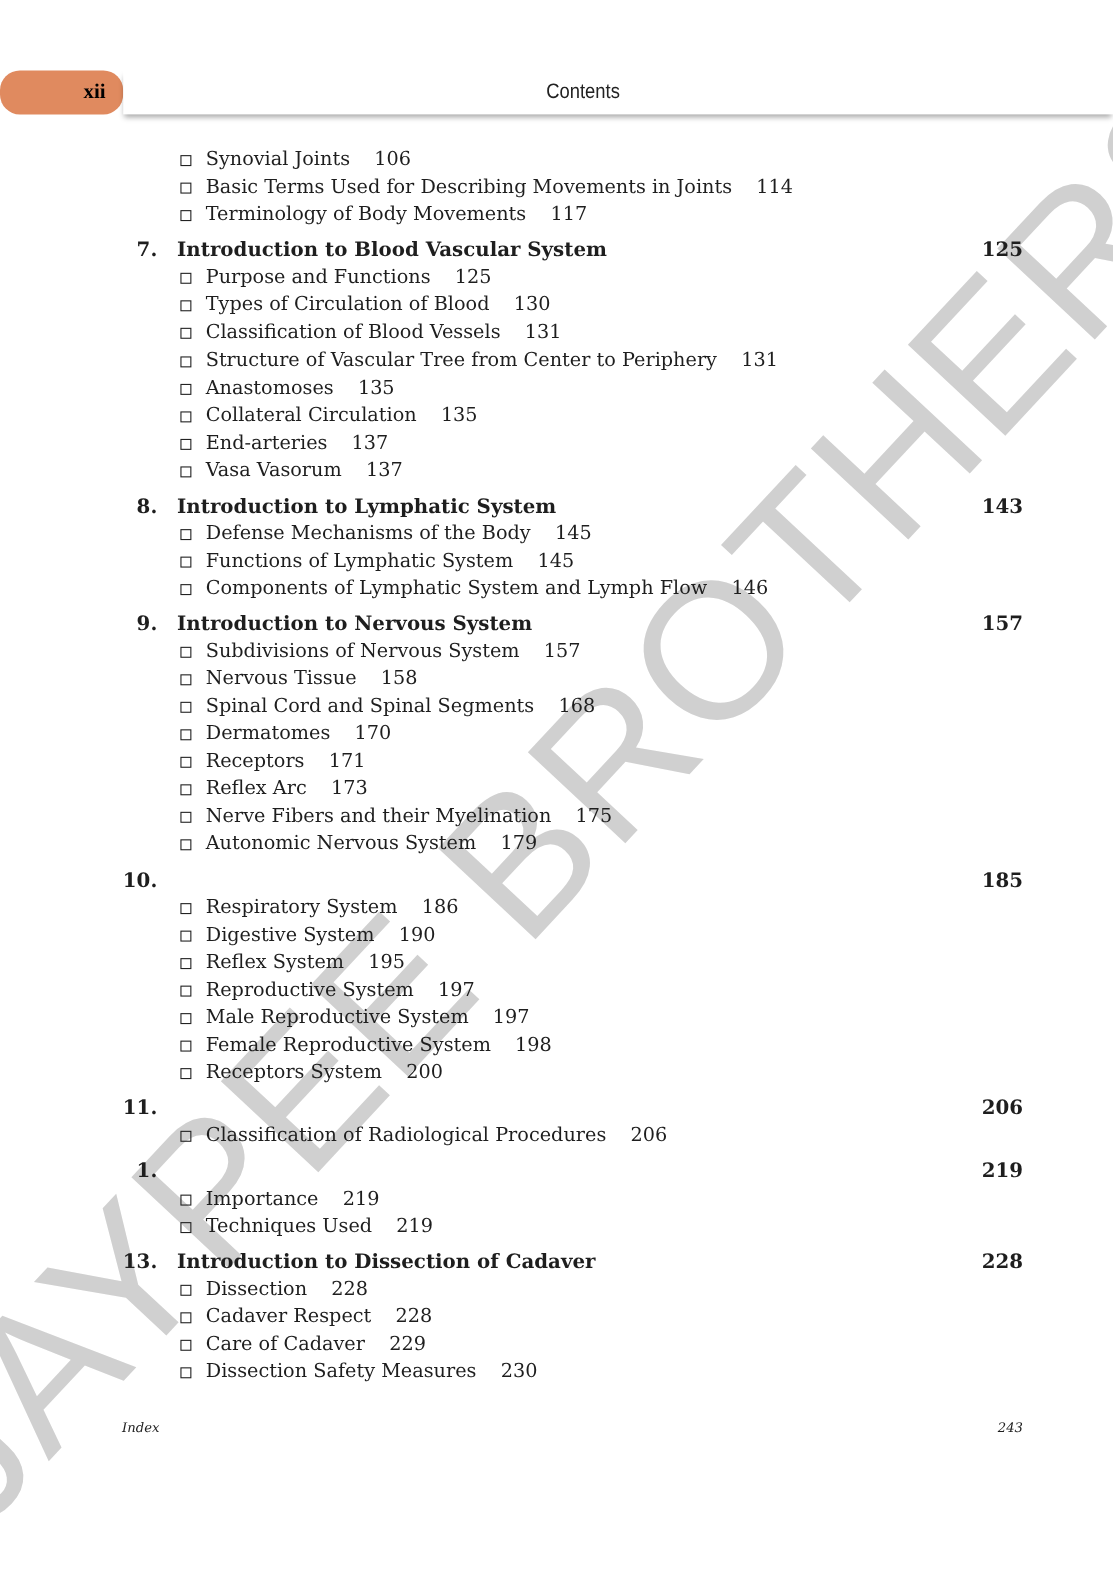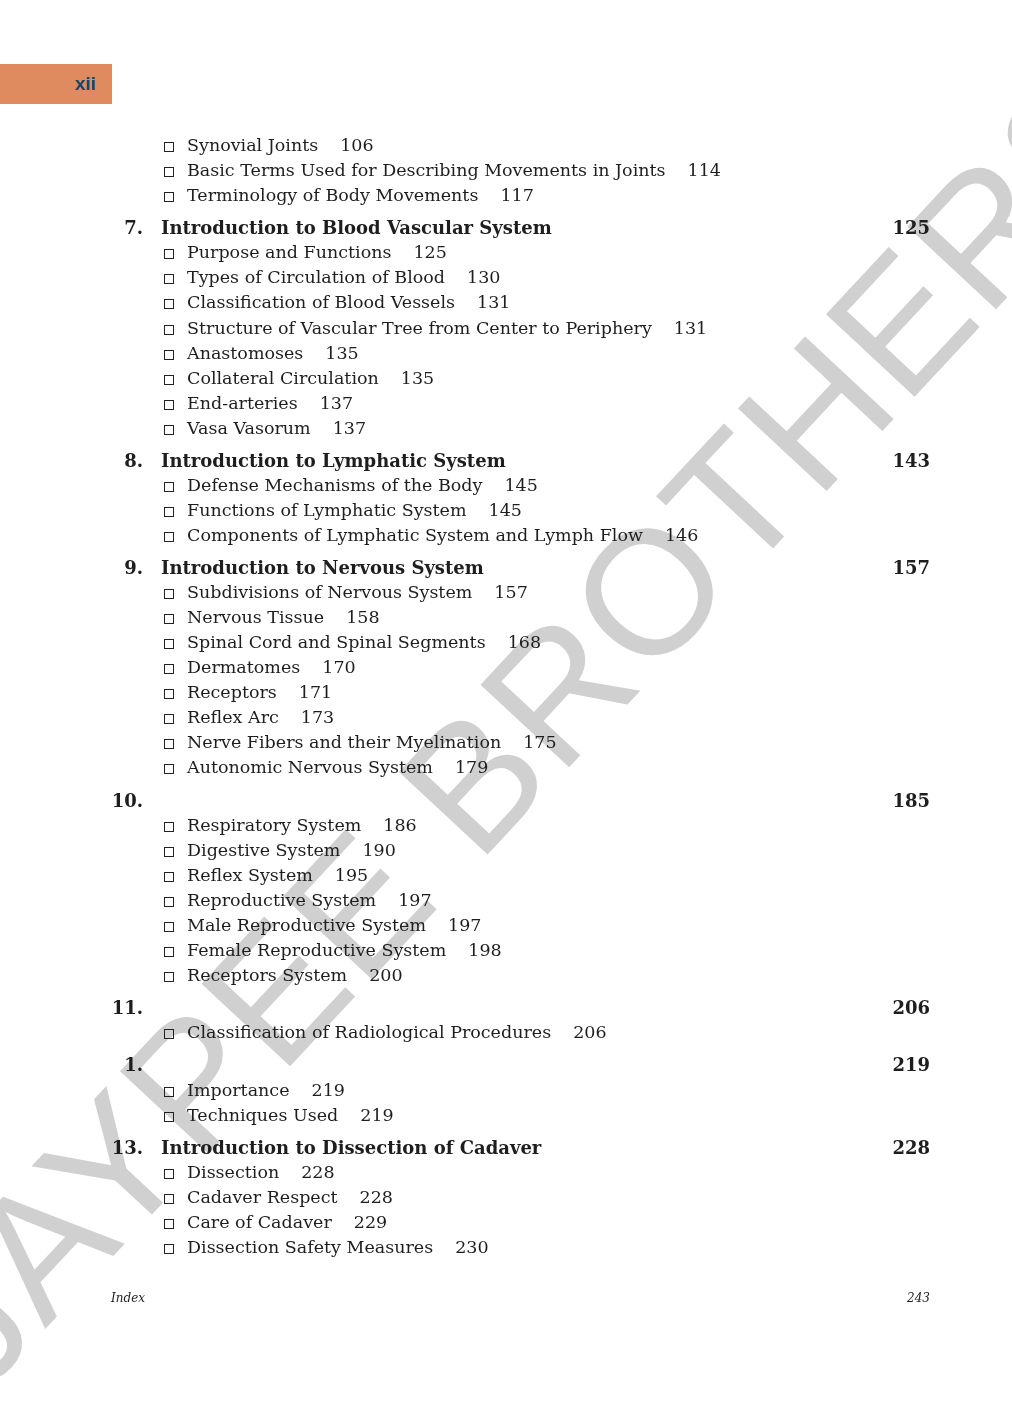--- a/index.html
+++ b/index.html
@@ -3,22 +3,22 @@
 <meta charset="utf-8">
 <style>
   html, body { margin: 0; padding: 0; }
   body {
     width: 1012px; height: 1426px; background: #ffffff; position: relative; overflow: hidden;
     font-family: "DejaVu Serif", "Liberation Serif", serif; color: #1e1e1e;
   }
   .header { position: absolute; top: 64px; left: 0; width: 1012px; height: 40px; }
   .folio-tab {
     position: absolute; left: 0; top: 0; width: 112px; height: 40px; background: #e08a5f;
-    color: #0c4a6e; font-family: Liberation Sans, sans-serif; font-weight: bold; font-size: 19px;
-    display: flex; align-items: center; justify-content: flex-end; padding-right: 16px; box-sizing: border-box;
+    color: #000000; font-family: Liberation Serif, serif; font-weight: bold; font-size: 19px;
+    display: flex; align-items: center; justify-content: flex-end; padding-right: 16px; box-sizing: border-box; border-radius: 18px;
   }
   .running-title-bar {
     position: absolute; left: 112px; top: 0; width: 900px; height: 40px; background: #ffffff;
     box-shadow: 0 4px 5px -1px rgba(0,0,0,0.35);
     display: flex; align-items: center; justify-content: center;
   }
   .running-title {
     font-family: "Liberation Sans", sans-serif; font-size: 19px; color: #222; transform: scaleX(0.88);
     margin-left: -64px;
   }
@@ -42,20 +42,23 @@
   .index-row { position: absolute; top: 1286px; left: 0; width: 1012px; font-style: italic; font-size: 12px; height: 25px; line-height: 25px; }
   .index-row .ilabel { position: absolute; left: 111px; }
   .index-row .ipg { position: absolute; right: 82px; margin-left: 41px; }
 </style>
 </head>
 <body>
 
 <div class="header">
   <div class="folio-tab">
     <span>xii</span>
+  </div>
+  <div class="running-title-bar">
+    <span class="running-title">Contents</span>
   </div>
 </div>
 
 <div class="watermark">JAYPEE BROTHERS</div>
 
 <div class="toc">
 
   <div class="row sub" style="top:133px"><span class="box"></span><span>Synovial Joints</span><span class="pg">106</span></div>
   <div class="row sub" style="top:158px"><span class="box"></span><span>Basic Terms Used for Describing Movements in Joints</span><span class="pg">114</span></div>
   <div class="row sub" style="top:183px"><span class="box"></span><span>Terminology of Body Movements</span><span class="pg">117</span></div>

